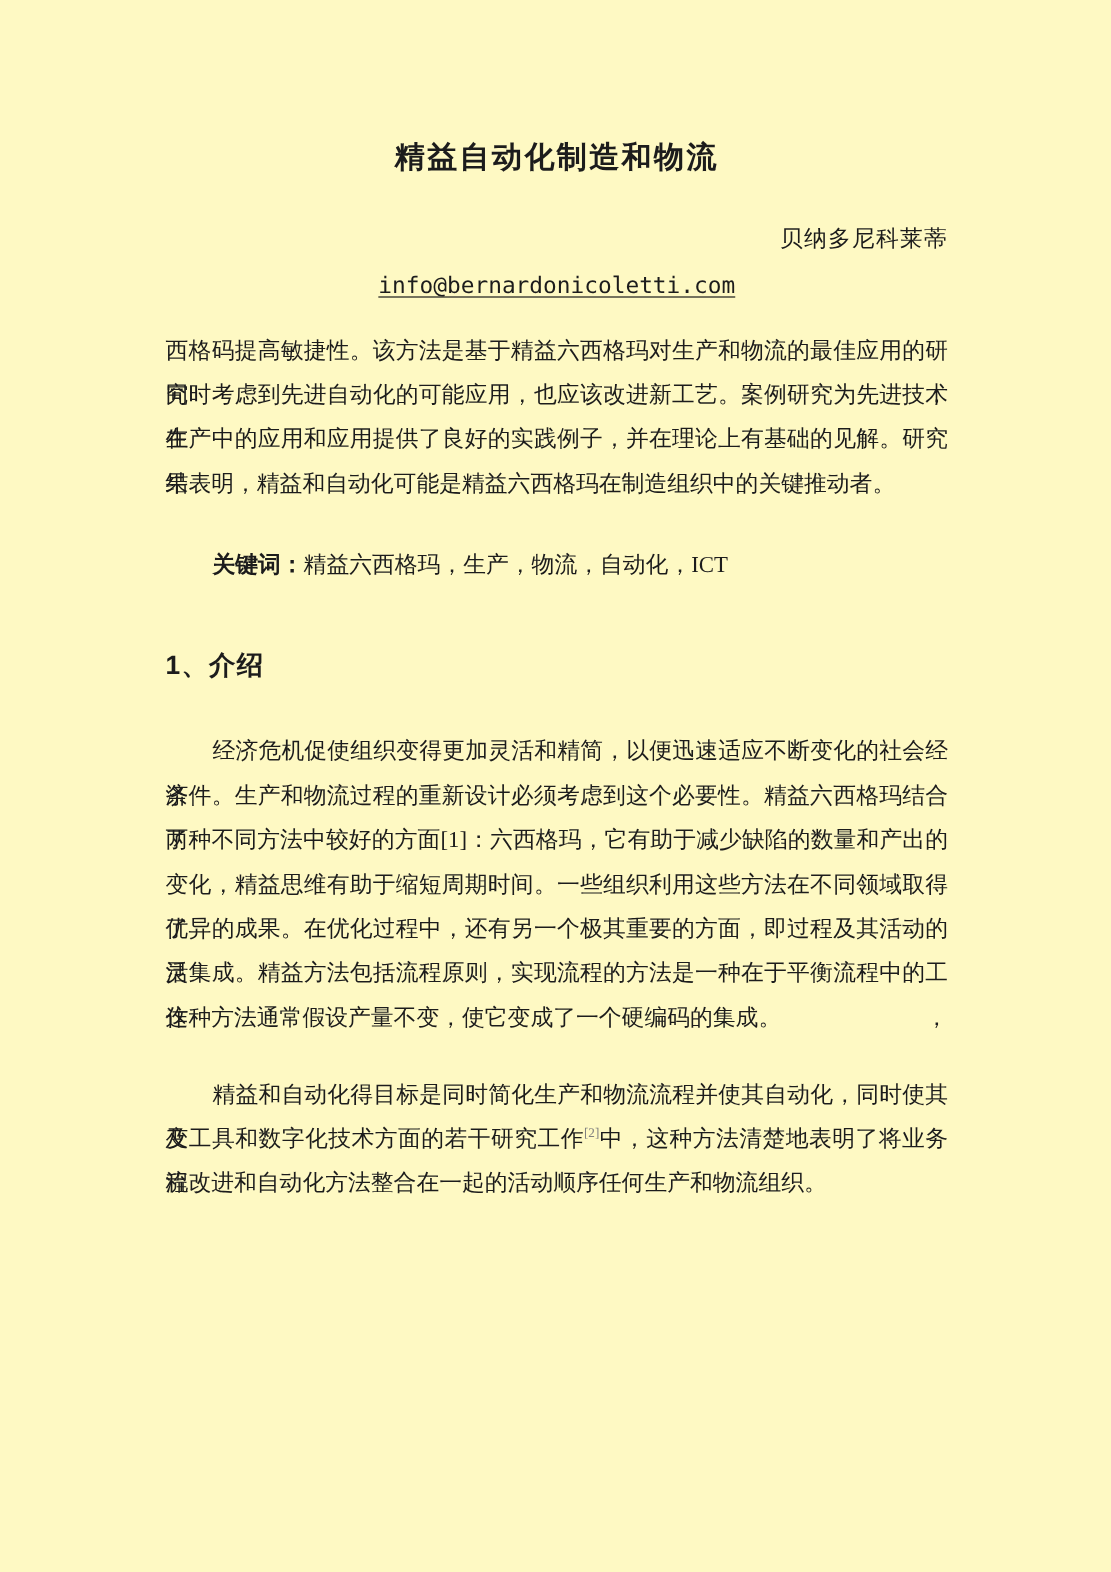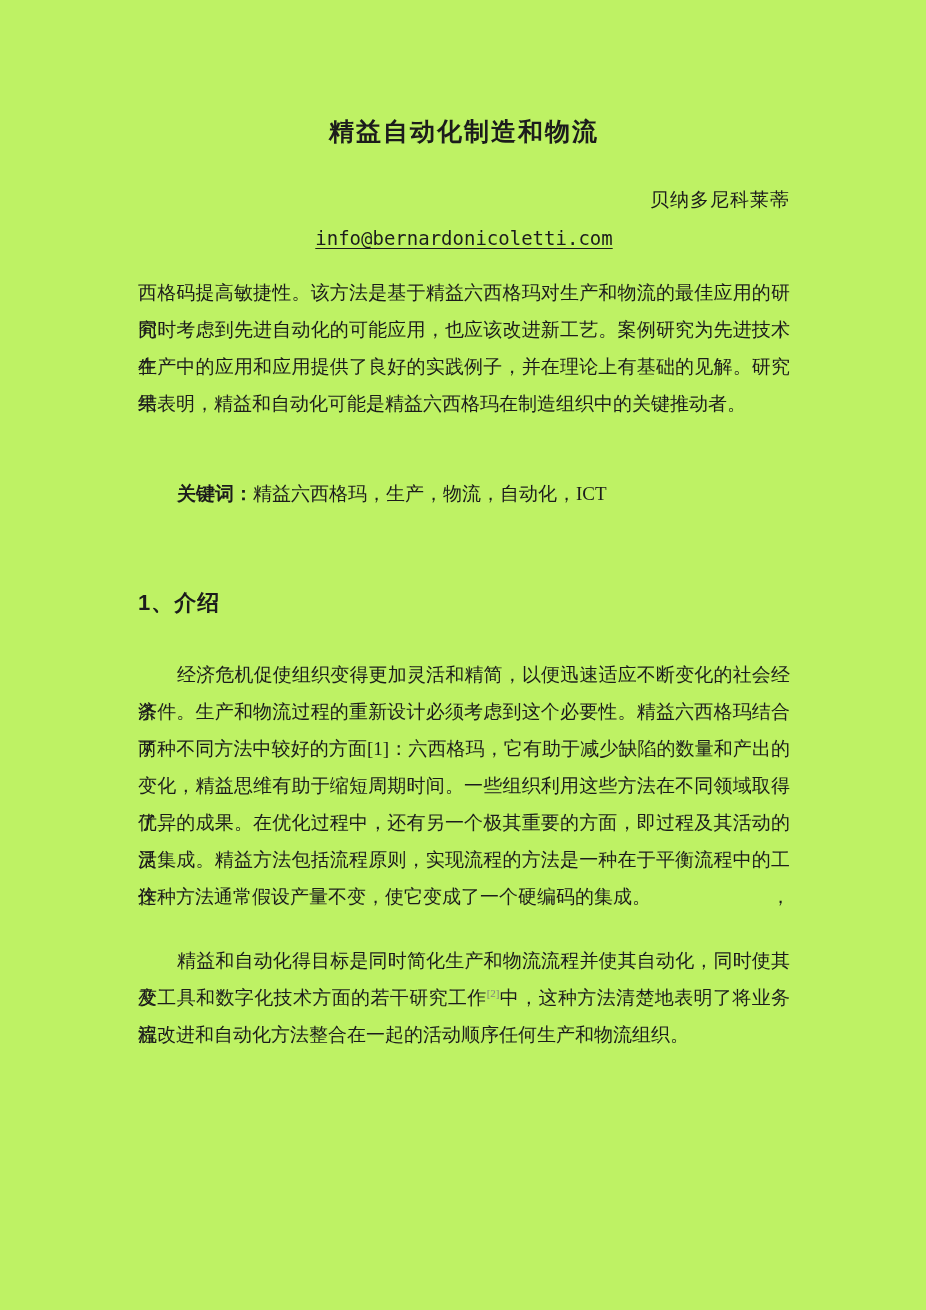--- a/index.html
+++ b/index.html
@@ -5,21 +5,21 @@
   html, body {
     margin: 0;
     padding: 0;
     background: #ffffff;
   }
   .page {
     position: relative;
     width: 926px;
     height: 1310px;
     margin: 0 auto;
-    background: #bef264;
+    background: #fef9c3;
     box-sizing: border-box;
     padding: 117px 136px 0 138px;
     overflow: hidden;
     font-family: "Liberation Serif", "DejaVu Serif", serif;
     color: #1c1c1c;
   }
   .doc-title {
     font-family: "Liberation Sans", "DejaVu Sans", sans-serif;
     font-weight: bold;
     font-size: 25px;
@@ -45,41 +45,41 @@
     font-family: "DejaVu Sans Mono", "Liberation Mono", monospace;
     color: #1c1c1c;
     text-decoration: underline;
     text-underline-offset: 3px;
     cursor: pointer;
   }
   .para {
     font-size: 19px;
   }
   .abstract { margin-top: 16px; }
-  .keywords { margin-top: 53px; }
+  .keywords { margin-top: 31px; }
   .para1 { margin-top: 40px; }
   .para2 { margin-top: 27px; }
   .line {
     line-height: 37px;
     height: 37px;
     white-space: nowrap;
   }
   .just {
     white-space: normal;
     text-align: justify;
     text-align-last: justify;
   }
   .indent {
     text-indent: 39px;
   }
   .label-bold {
     font-weight: bold;
   }
   .section-heading {
-    margin-top: 78px;
+    margin-top: 52px;
     font-family: "Liberation Sans", "DejaVu Sans", sans-serif;
     font-weight: bold;
     font-size: 22px;
     line-height: 26px;
     letter-spacing: 1px;
   }
   .sup-ref {
     font-size: 11px;
     color: #808080;
     vertical-align: super;

